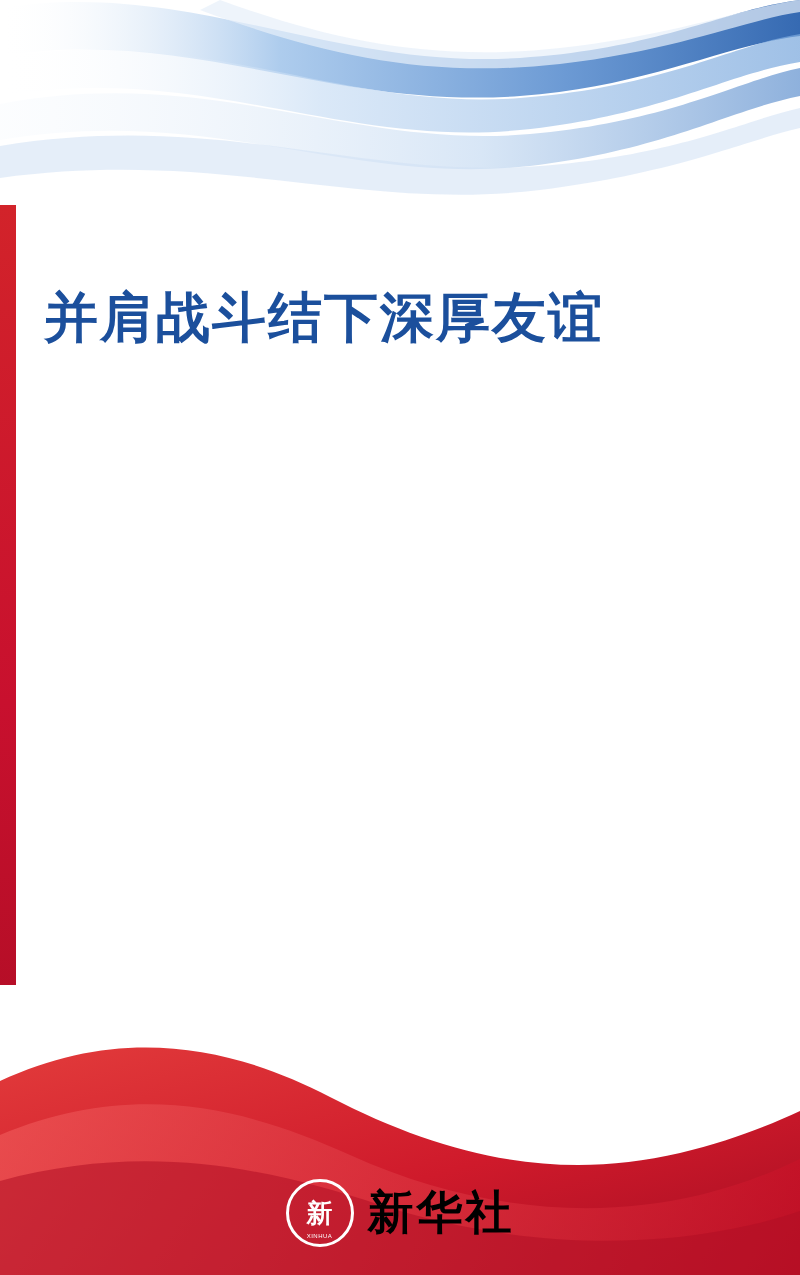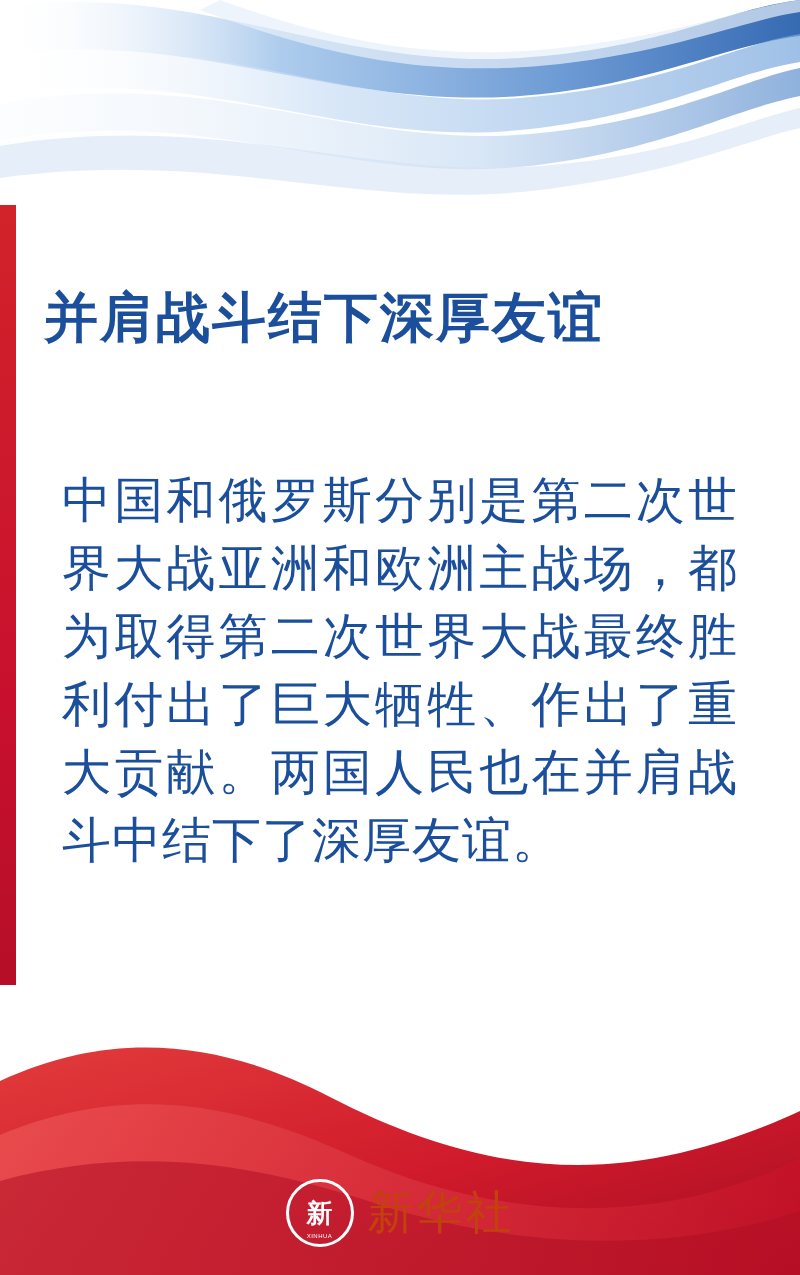--- a/index.html
+++ b/index.html
@@ -140,23 +140,23 @@
     bottom: 5px;
     left: 0;
     width: 100%;
     text-align: center;
     font-size: 6px;
     color: #ffffff;
     letter-spacing: 0.5px;
     font-family: "Liberation Sans", sans-serif;
   }
   .logo-text {
-    color: #c2410c;
+    color: #000000;
     font-family: "DejaVu Serif", serif;
-    font-weight: normal;
+    font-weight: bold;
     font-size: 46px;
     letter-spacing: 3px;
   }
 </style>
 </head>
 <body>
 
 <div class="poster">
 
   <div class="top-band">
@@ -185,21 +185,20 @@
       <path d="M0,104 C210,64 350,150 530,134 C670,122 740,80 800,68 L800,96 C730,110 665,150 530,166 C350,186 210,104 0,140 Z" fill="url(#rb3)" opacity="0.7"></path>
       <path d="M0,146 C220,110 360,180 540,166 C680,155 745,120 800,108 L800,128 C740,142 680,172 540,190 C360,212 220,148 0,178 Z" fill="#cfe0f4" opacity="0.55"></path>
       <path d="M220,0 C330,40 430,62 560,48 C680,35 750,6 800,0 L800,12 C745,20 680,50 560,64 C425,79 320,54 200,10 Z" fill="#e7f0fa" opacity="0.7"></path>
     </svg>
   </div>
 
   <div class="left-bar"></div>
 
   <h1 class="title">并肩战斗结下深厚友谊</h1>
 
-  <p class="quote">中国和俄罗斯分别是第二次世界大战亚洲和欧洲主战场，都为取得第二次世界大战最终胜利付出了巨大牺牲、作出了重大贡献。两国人民也在并肩战斗中结下了深厚友谊。</p>
 
 
   <div class="source">
     <div>同俄罗斯总统普京会谈</div>
     <div>2015年5月8日 莫斯科</div>
   </div>
 
   <div class="bottom-wave">
     <svg width="800" height="290" viewBox="0 0 800 290" xmlns="http://www.w3.org/2000/svg">
       <defs>

